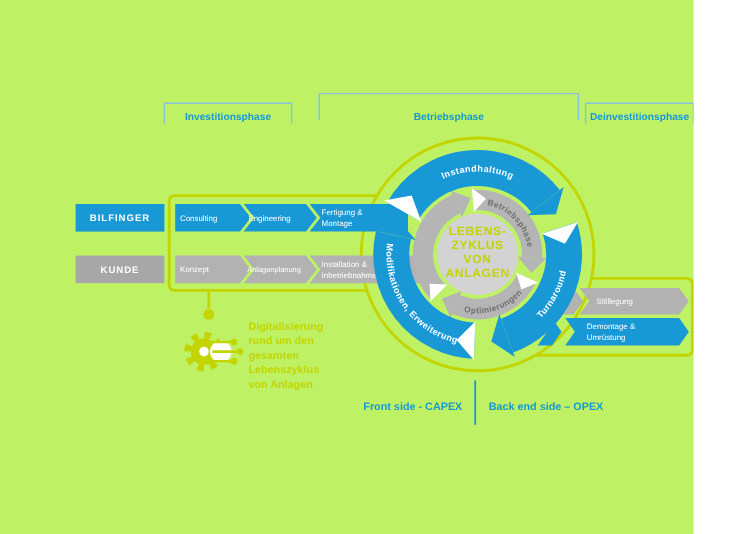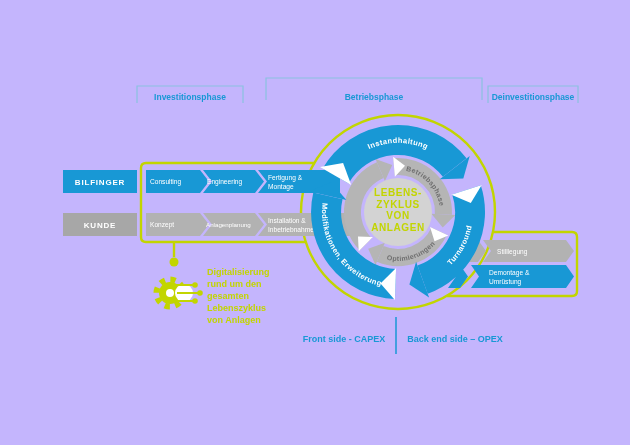--- a/index.html
+++ b/index.html
@@ -1,16 +1,16 @@
 <!DOCTYPE html>
 <html><head>
 <meta charset="utf-8">
 <style>
   html,body{margin:0;padding:0;background:#fff;}
-  .canvas{position:relative;width:630px;height:445px;background:#c4b5fd;overflow:hidden;
+  .canvas{position:relative;width:578px;height:445px;background:#bef264;overflow:hidden;
           font-family:"Liberation Sans",sans-serif;}
   svg{display:block;}
   svg text{font-family:"Liberation Sans",sans-serif;}
   .t-bracket{fill:#1898d5;font-size:8.5px;font-weight:bold;}
   .t-actor{fill:#ffffff;font-size:8px;font-weight:bold;letter-spacing:.8px;}
   .t-arrow{fill:#ffffff;font-size:6.6px;}
   .t-ring-blue{fill:#ffffff;font-size:7.5px;font-weight:600;letter-spacing:.4px;}
   .t-ring-gray{fill:#6f6f6f;font-size:7px;font-weight:600;letter-spacing:.3px;}
   .t-center{fill:#c2d500;font-size:10px;font-weight:bold;letter-spacing:.6px;}
   .t-digi{fill:#c2d500;font-size:9px;font-weight:bold;}

